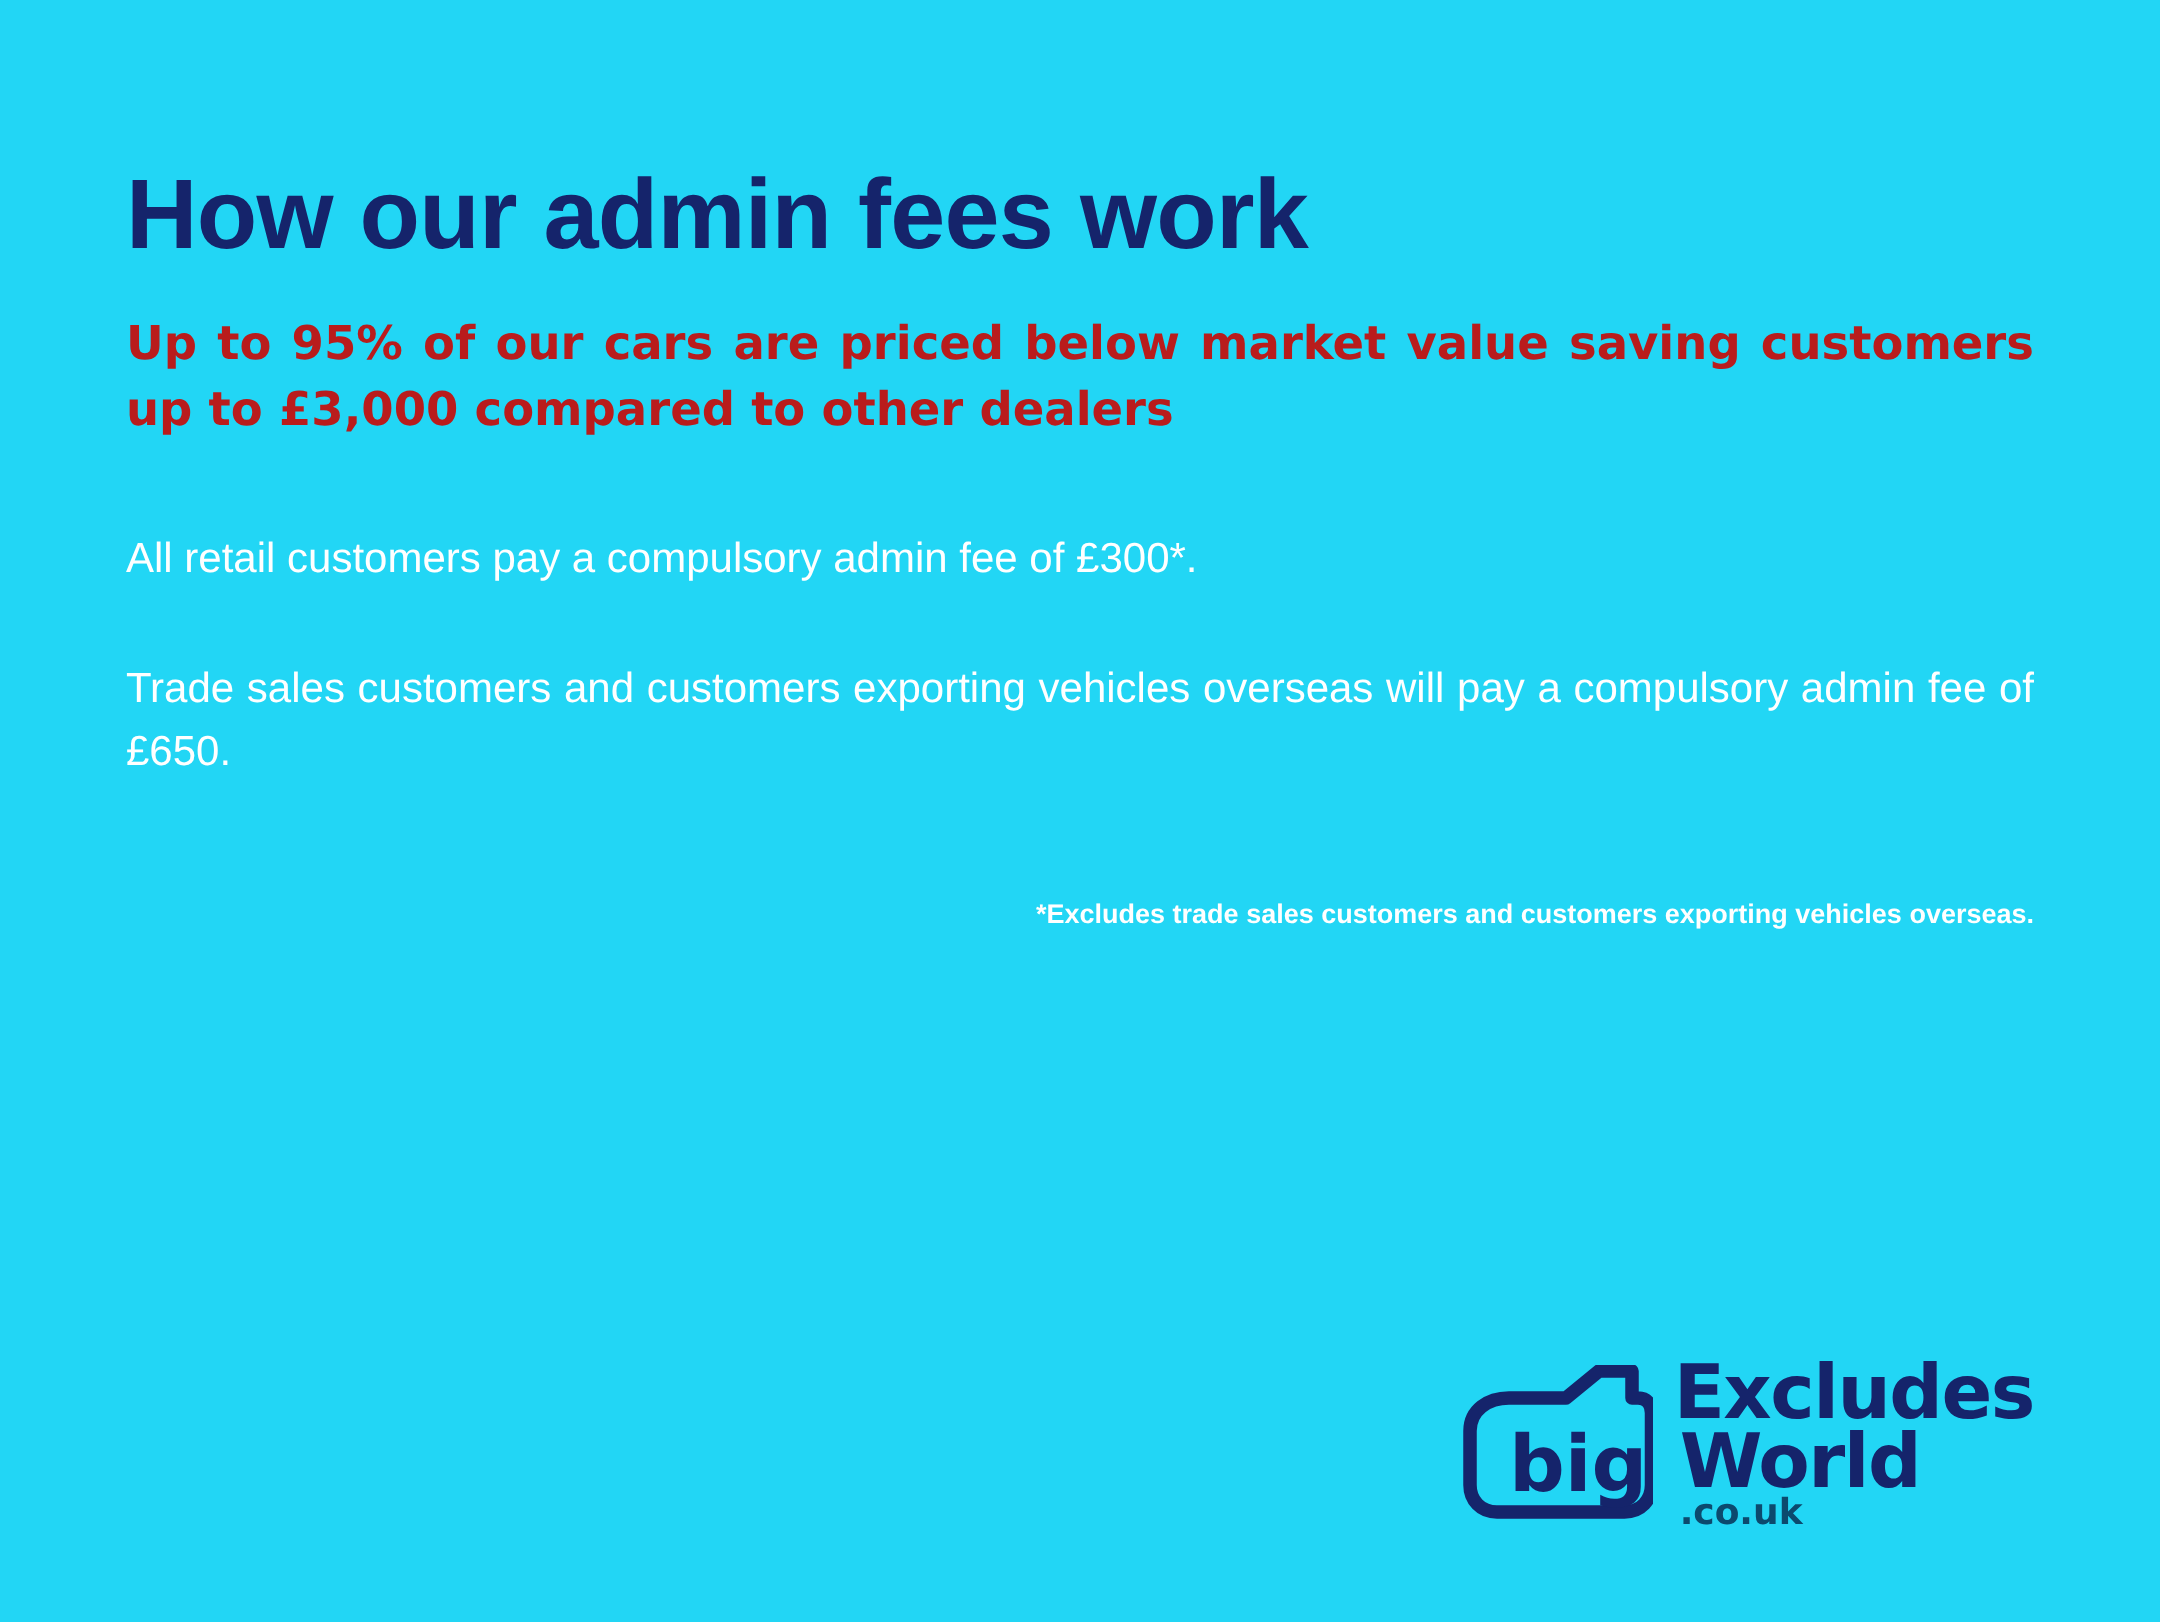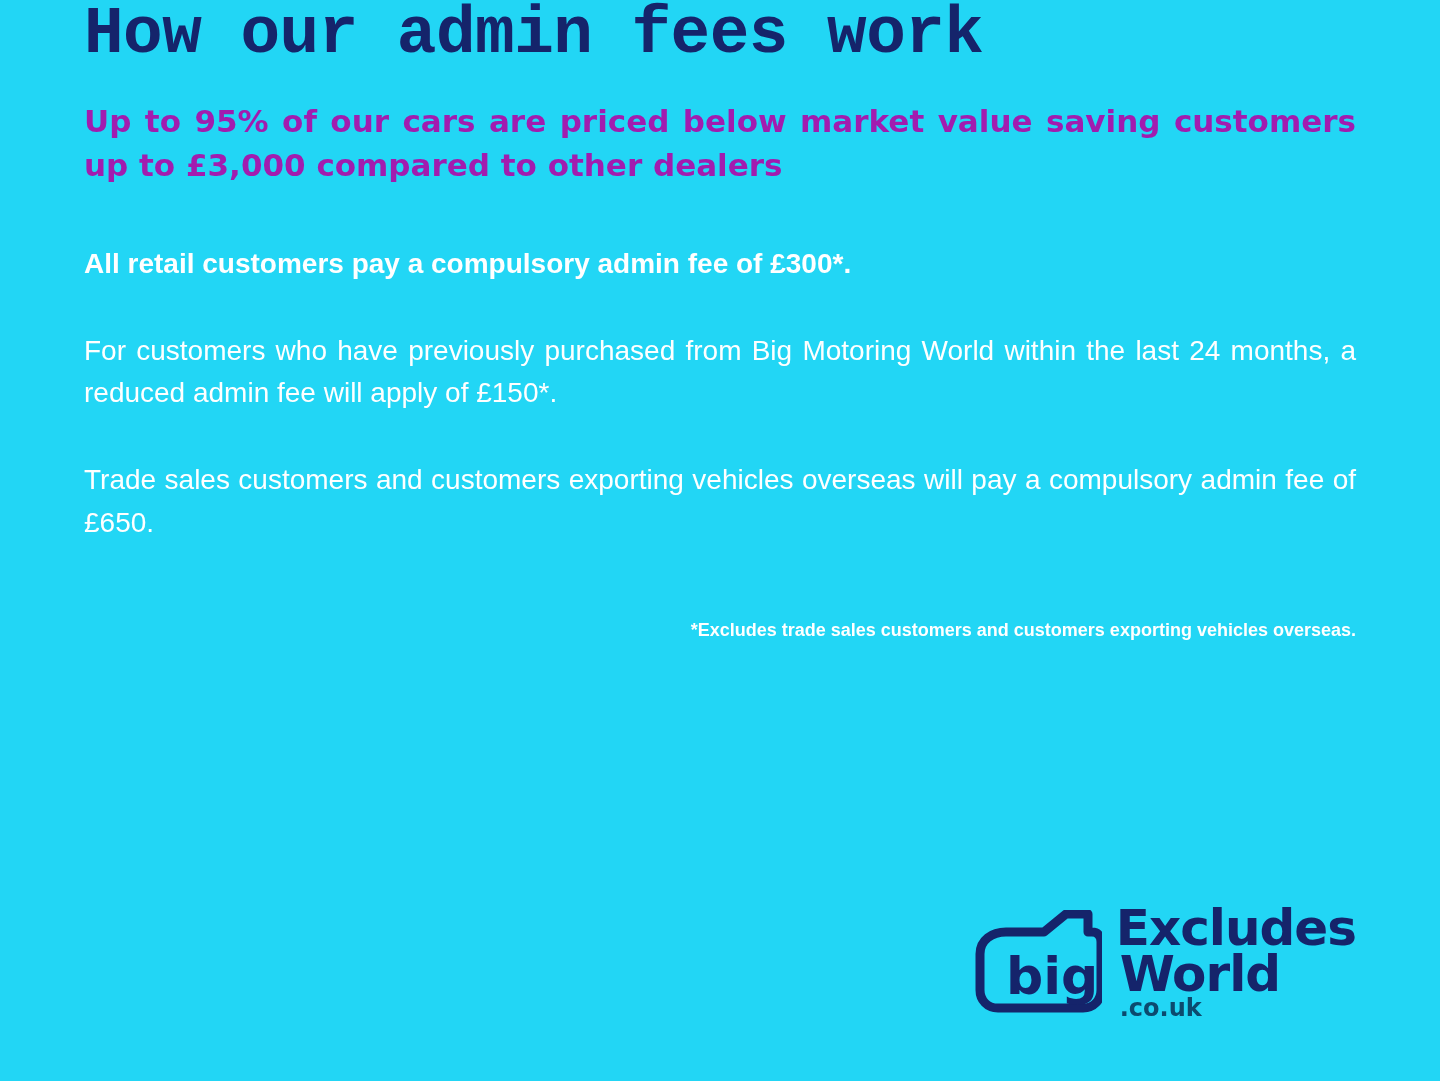--- a/index.html
+++ b/index.html
@@ -16,47 +16,48 @@
   .page {
     position: relative;
     width: 1440px;
     height: 1081px;
     background: #22D6F5;
     box-sizing: border-box;
     padding: 0 84px;
   }
   .headline {
     margin: 0;
+    padding-top: 108px;
     font-size: 66px;
     line-height: 1.05;
     font-weight: 700;
     letter-spacing: -0.5px;
     color: #15246B;
-    font-family: Liberation Mono, monospace;
+    font-family: Liberation Sans, sans-serif;
   }
   .subhead {
     margin: 30px 0 0 0;
     font-size: 31px;
     line-height: 1.42;
     font-weight: 700;
-    color: #a21caf;
+    color: #b91c1c;
     text-align: justify;
     font-family: "DejaVu Sans", sans-serif;
     max-width: 1280px;
   }
   .body-block {
     margin: 0;
     color: #FFFFFF;
     font-size: 28px;
     line-height: 1.52;
     text-align: justify;
     max-width: 1280px;
     font-family: "Liberation Sans", sans-serif;
   }
-  .body-block.first { margin-top: 56px; font-weight: bold; }
+  .body-block.first { margin-top: 56px; }
   .body-block.spaced { margin-top: 44px; }
   .footnote {
     margin: 0;
     padding-top: 76px;
     color: #FFFFFF;
     font-size: 18px;
     font-weight: 600;
     text-align: right;
     font-family: "Liberation Sans", sans-serif;
   }
@@ -101,21 +102,20 @@
 <body>
 
 <div class="page">
 
   <h1 class="headline">How our admin fees work</h1>
 
   <p class="subhead">Up to 95% of our cars are priced below market value saving customers up to £3,000 compared to other dealers</p>
 
   <p class="body-block first">All retail customers pay a compulsory admin fee of £300*.</p>
 
-  <p class="body-block spaced">For customers who have previously purchased from Big Motoring World within the last 24 months, a reduced admin fee will apply of £150*.</p>
 
   <p class="body-block spaced">Trade sales customers and customers exporting vehicles overseas will pay a compulsory admin fee of £650.</p>
 
   <p class="footnote">*Excludes trade sales customers and customers exporting vehicles overseas.</p>
 
   <div class="logo-row">
     <svg class="logo-mark" width="132" height="104" viewBox="0 0 132 104">
       <path d="M10 44 C10 30 22 22 36 22 L74 22 L96 4 L118 4 L118 22 L122 22 C128 22 131 26 131 32 L131 80 C131 90 124 98 113 98 L28 98 C17 98 10 90 10 80 Z" fill="none" stroke="#15246B" stroke-width="9" stroke-linejoin="round"></path>
       <text x="36" y="84" font-family="DejaVu Sans, sans-serif" font-size="52" font-weight="700" fill="#15246B">big</text>
     </svg>

